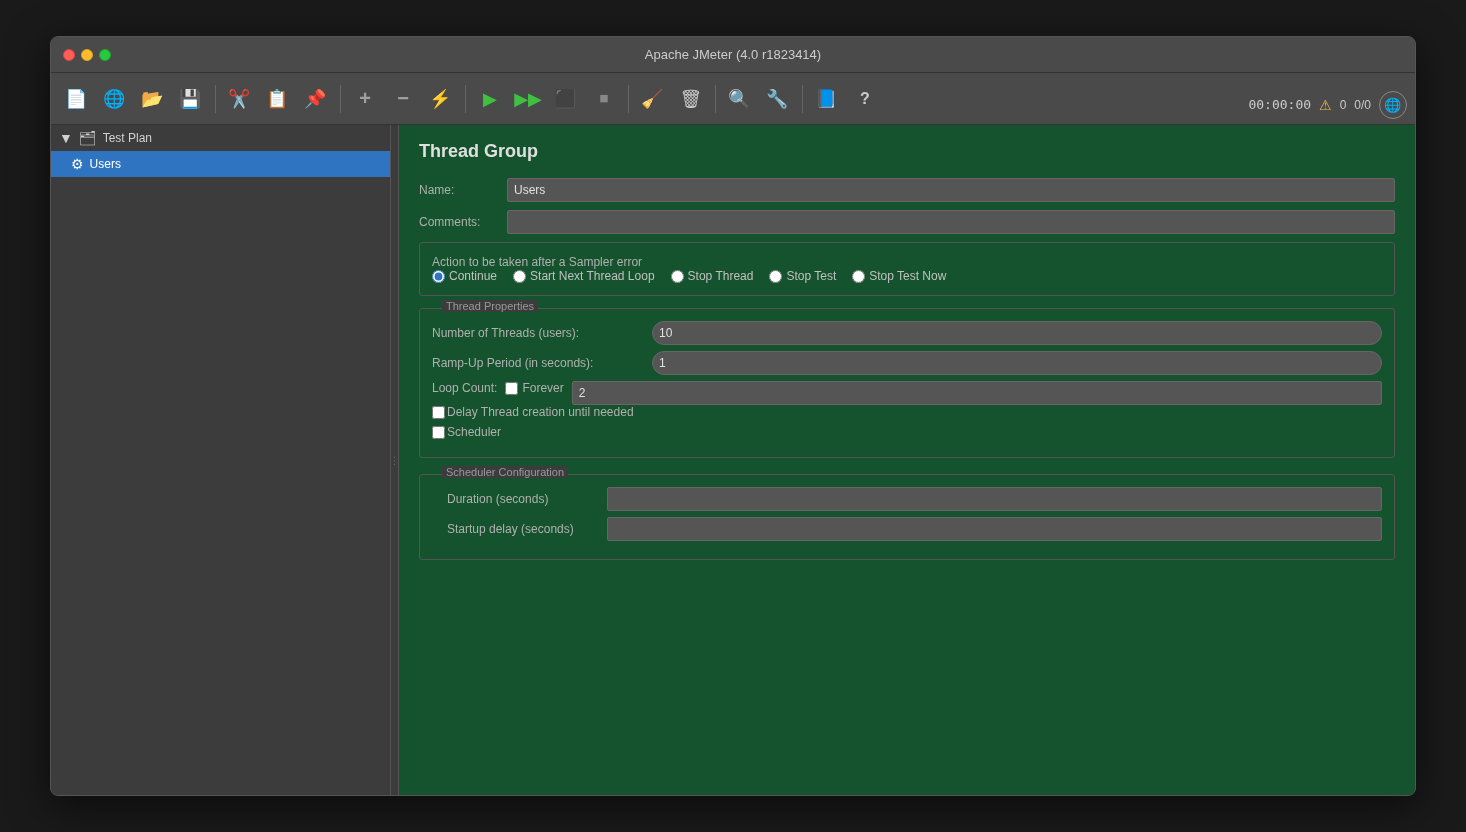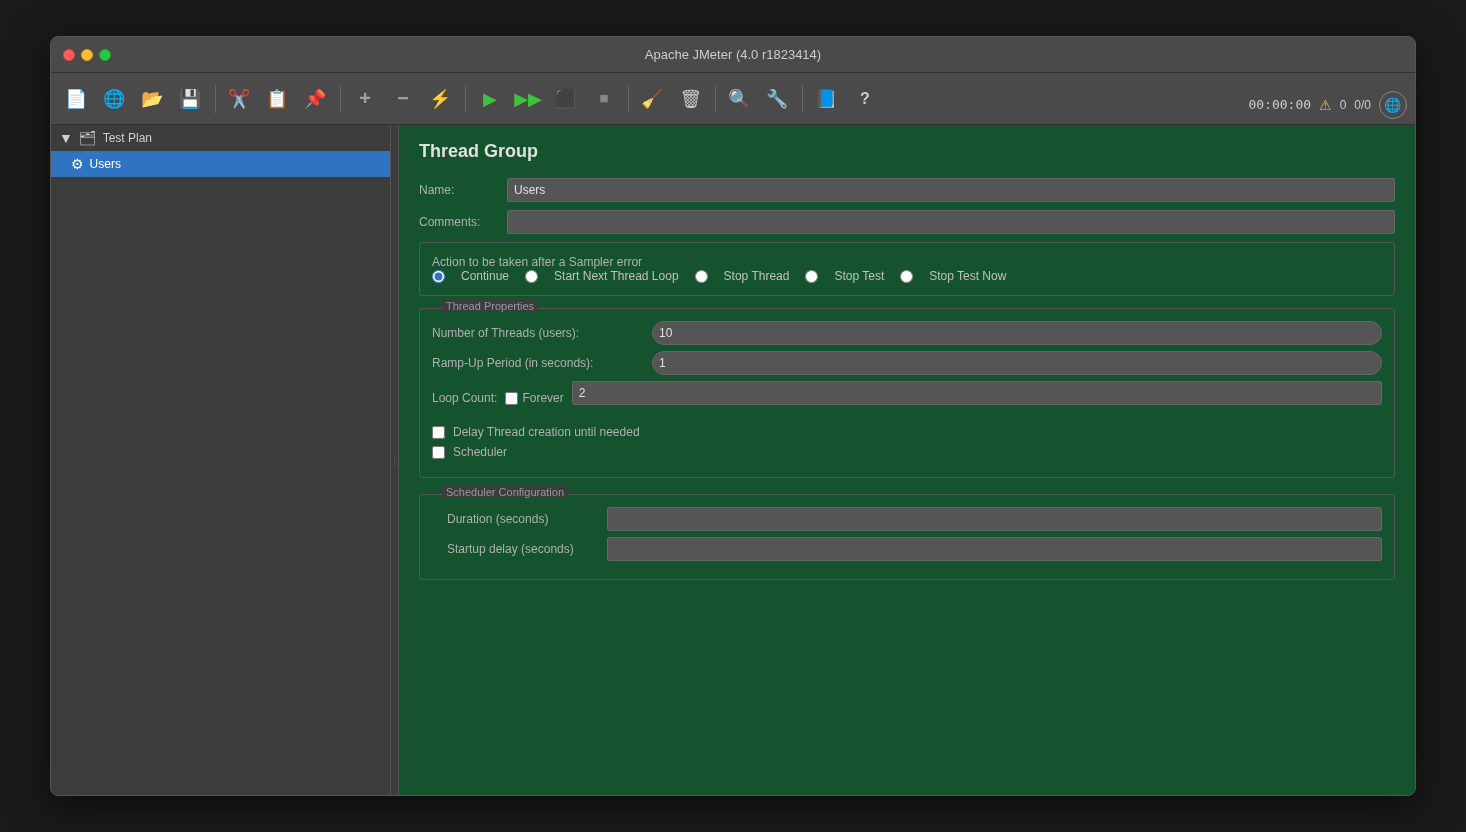--- a/index.html
+++ b/index.html
@@ -216,21 +216,21 @@
     }
     .radio-group {
       display: flex;
       align-items: center;
       gap: 16px;
       flex-wrap: wrap;
     }
     .radio-option {
       display: flex;
       align-items: center;
-      gap: 16px;
+      gap: 4px;
       cursor: pointer;
       justify-content: center;
     }
     .radio-option input[type="radio"] {
       accent-color: #2e74c0;
     }
     .radio-label {
       font-size: 12px;
       color: #c0c0c0;
     }
@@ -252,22 +252,22 @@
       border: 1px solid #666;
       border-radius: 12px;
       color: #e0e0e0;
       padding: 3px 6px;
       font-size: 12px;
       height: 24px;
       flex: 1;
     }
     .loop-row {
       display: flex;
-      align-items: flex-end;
-      margin-bottom: 20px;
+      align-items: flex-start;
+      margin-bottom: 0;
       gap: 8px;
     }
     .loop-label { color: #b0b0b0; font-size: 12px; }
     .forever-check {
       display: flex;
       align-items: center;
       gap: 4px;
     }
     .forever-label { color: #b0b0b0; font-size: 12px; }
     .loop-input {
@@ -277,21 +277,21 @@
       color: #e0e0e0;
       padding: 3px 6px;
       font-size: 12px;
       height: 24px;
       width: 60px;
       flex: 1;
     }
     .checkbox-row {
       display: flex;
       align-items: center;
-      gap: 8px;
+      gap: 2px;
       margin-bottom: 6px;
     }
     .checkbox-row input[type="checkbox"] {
       accent-color: #2e74c0;
     }
     .check-label { color: #b0b0b0; font-size: 12px; }
     .sched-config-section {
       margin-top: 16px;
       padding-left: 27px;
     }

